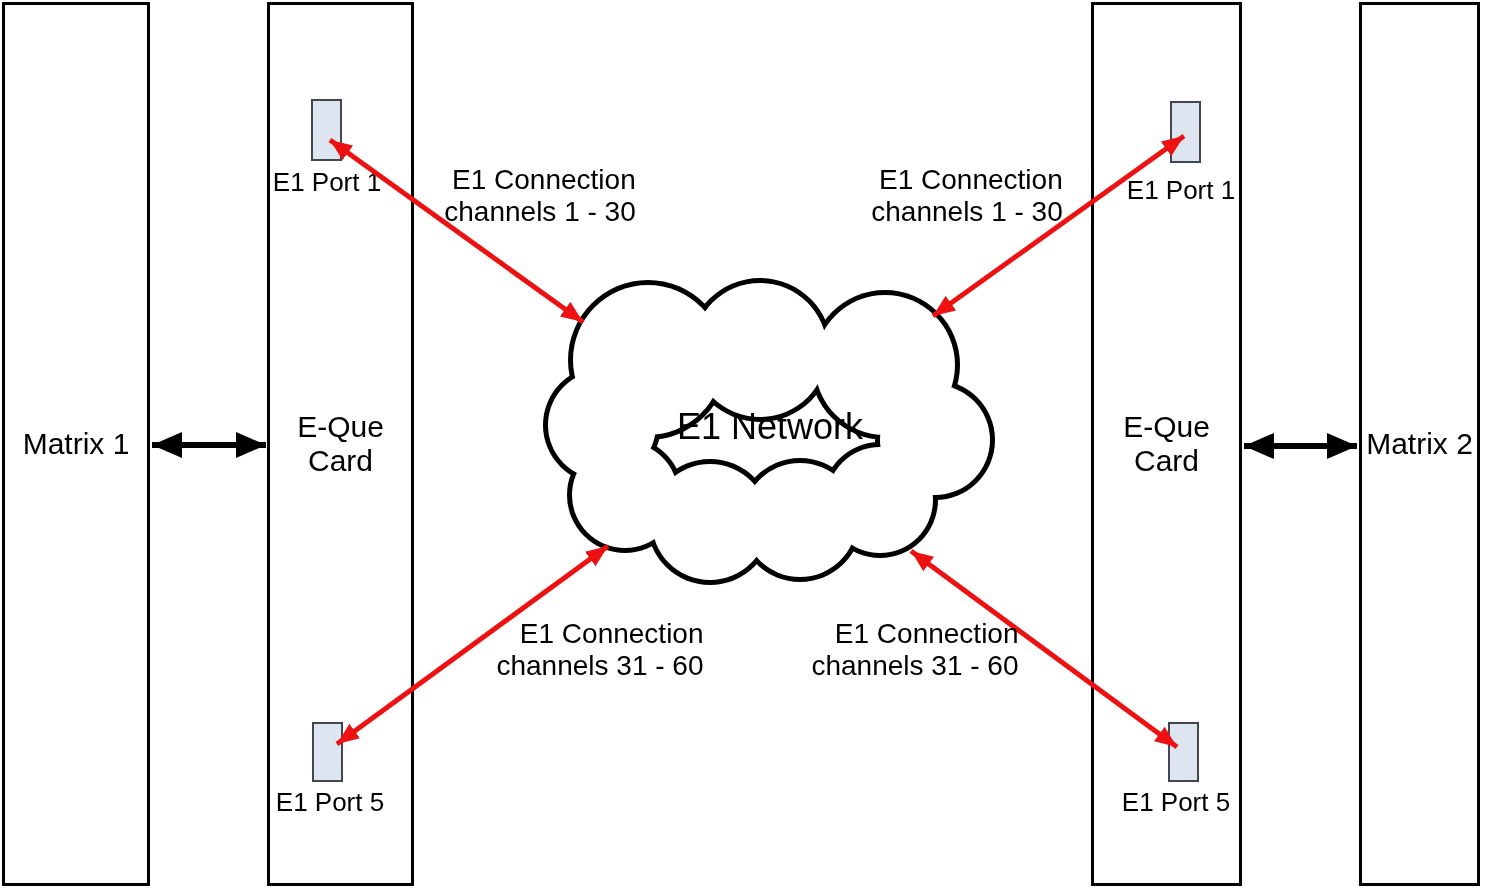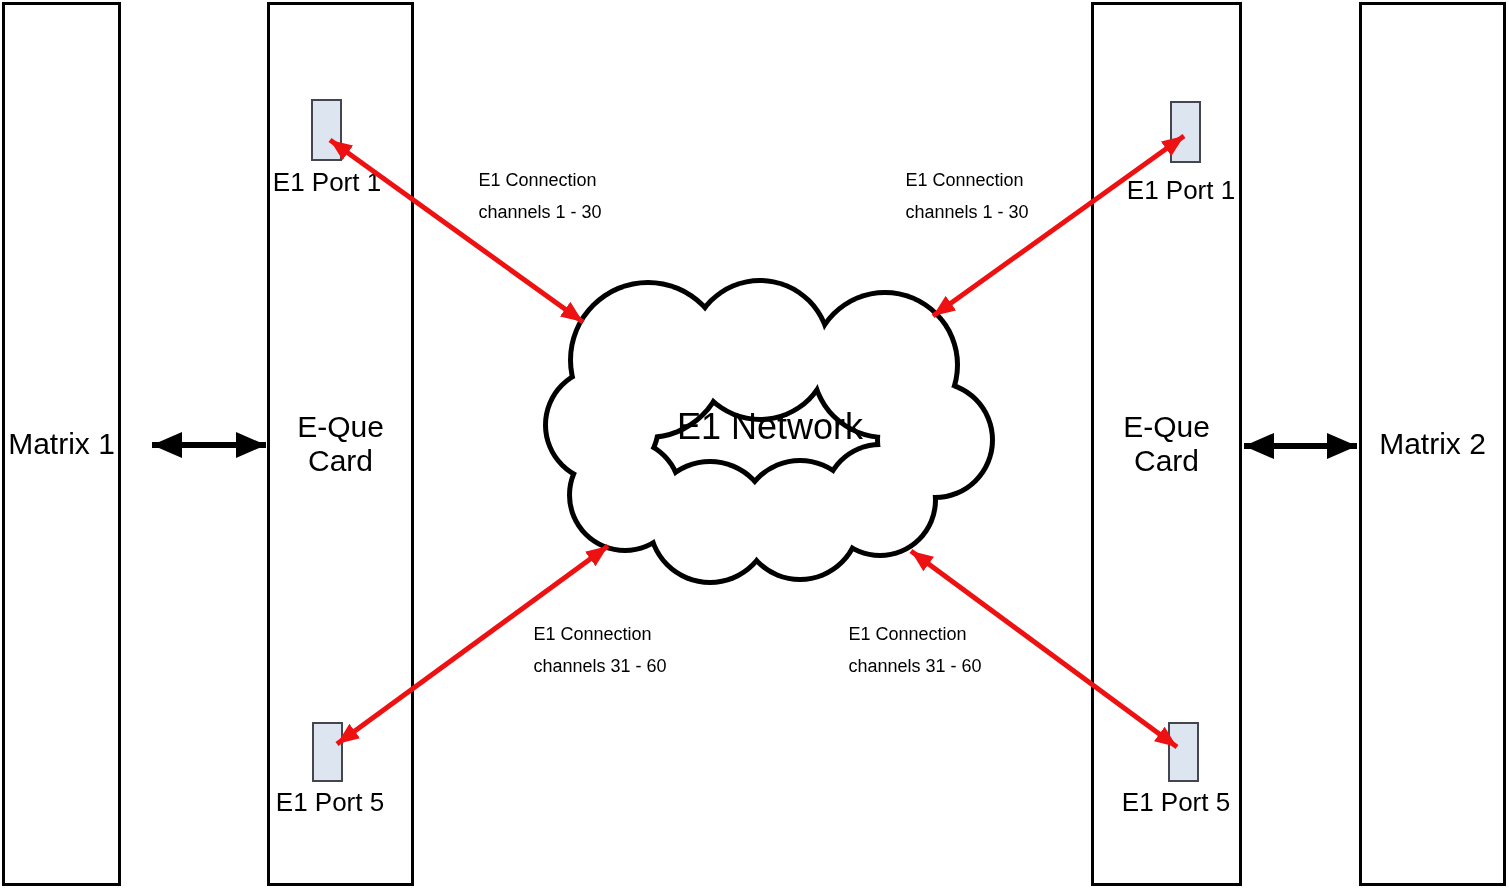--- a/index.html
+++ b/index.html
@@ -13,24 +13,24 @@
   }
   
   .box{
     position:absolute;
     top:2px;height:884px;
     border:3px solid #000;
     background:#fff;
     box-sizing:border-box;
     z-index:1;
   }
-  #matrix1{left:2px;width:119px;}
+  #matrix1{left:2px;width:148px;}
   #card-left{left:267px;width:147px;}
   #card-right{left:1091px;width:151px;}
-  #matrix2{left:1359px;width:147px;}
+  #matrix2{left:1359px;width:121px;}
   .box-label{
     position:absolute;left:50%;top:50%;
     transform:translate(-50%,-50%);
     font-size:30px;line-height:34px;
     text-align:center;white-space:nowrap;
   }
   
   .port{
     position:absolute;
     width:31px;height:62px;
@@ -55,22 +55,22 @@
   #port-r5-label{left:82px;top:783px;}
   
   #wires{
     position:absolute;left:0;top:0;z-index:2;
     pointer-events:none;
   }
   
   .conn-label{
     position:absolute;z-index:3;
     transform:translateX(-50%);
-    font-size:18px;line-height:32px;
-    text-align:left;white-space:nowrap;
+    font-size:28px;line-height:32px;
+    text-align:right;white-space:nowrap;
   }
   #conn-tl{left:540px;top:164px;}
   #conn-tr{left:967px;top:164px;}
   #conn-bl{left:600px;top:618px;}
   #conn-br{left:915px;top:618px;}
   #cloud-label{
     position:absolute;z-index:3;
     left:770px;top:406px;
     transform:translateX(-50%);
     font-size:36px;white-space:nowrap;

